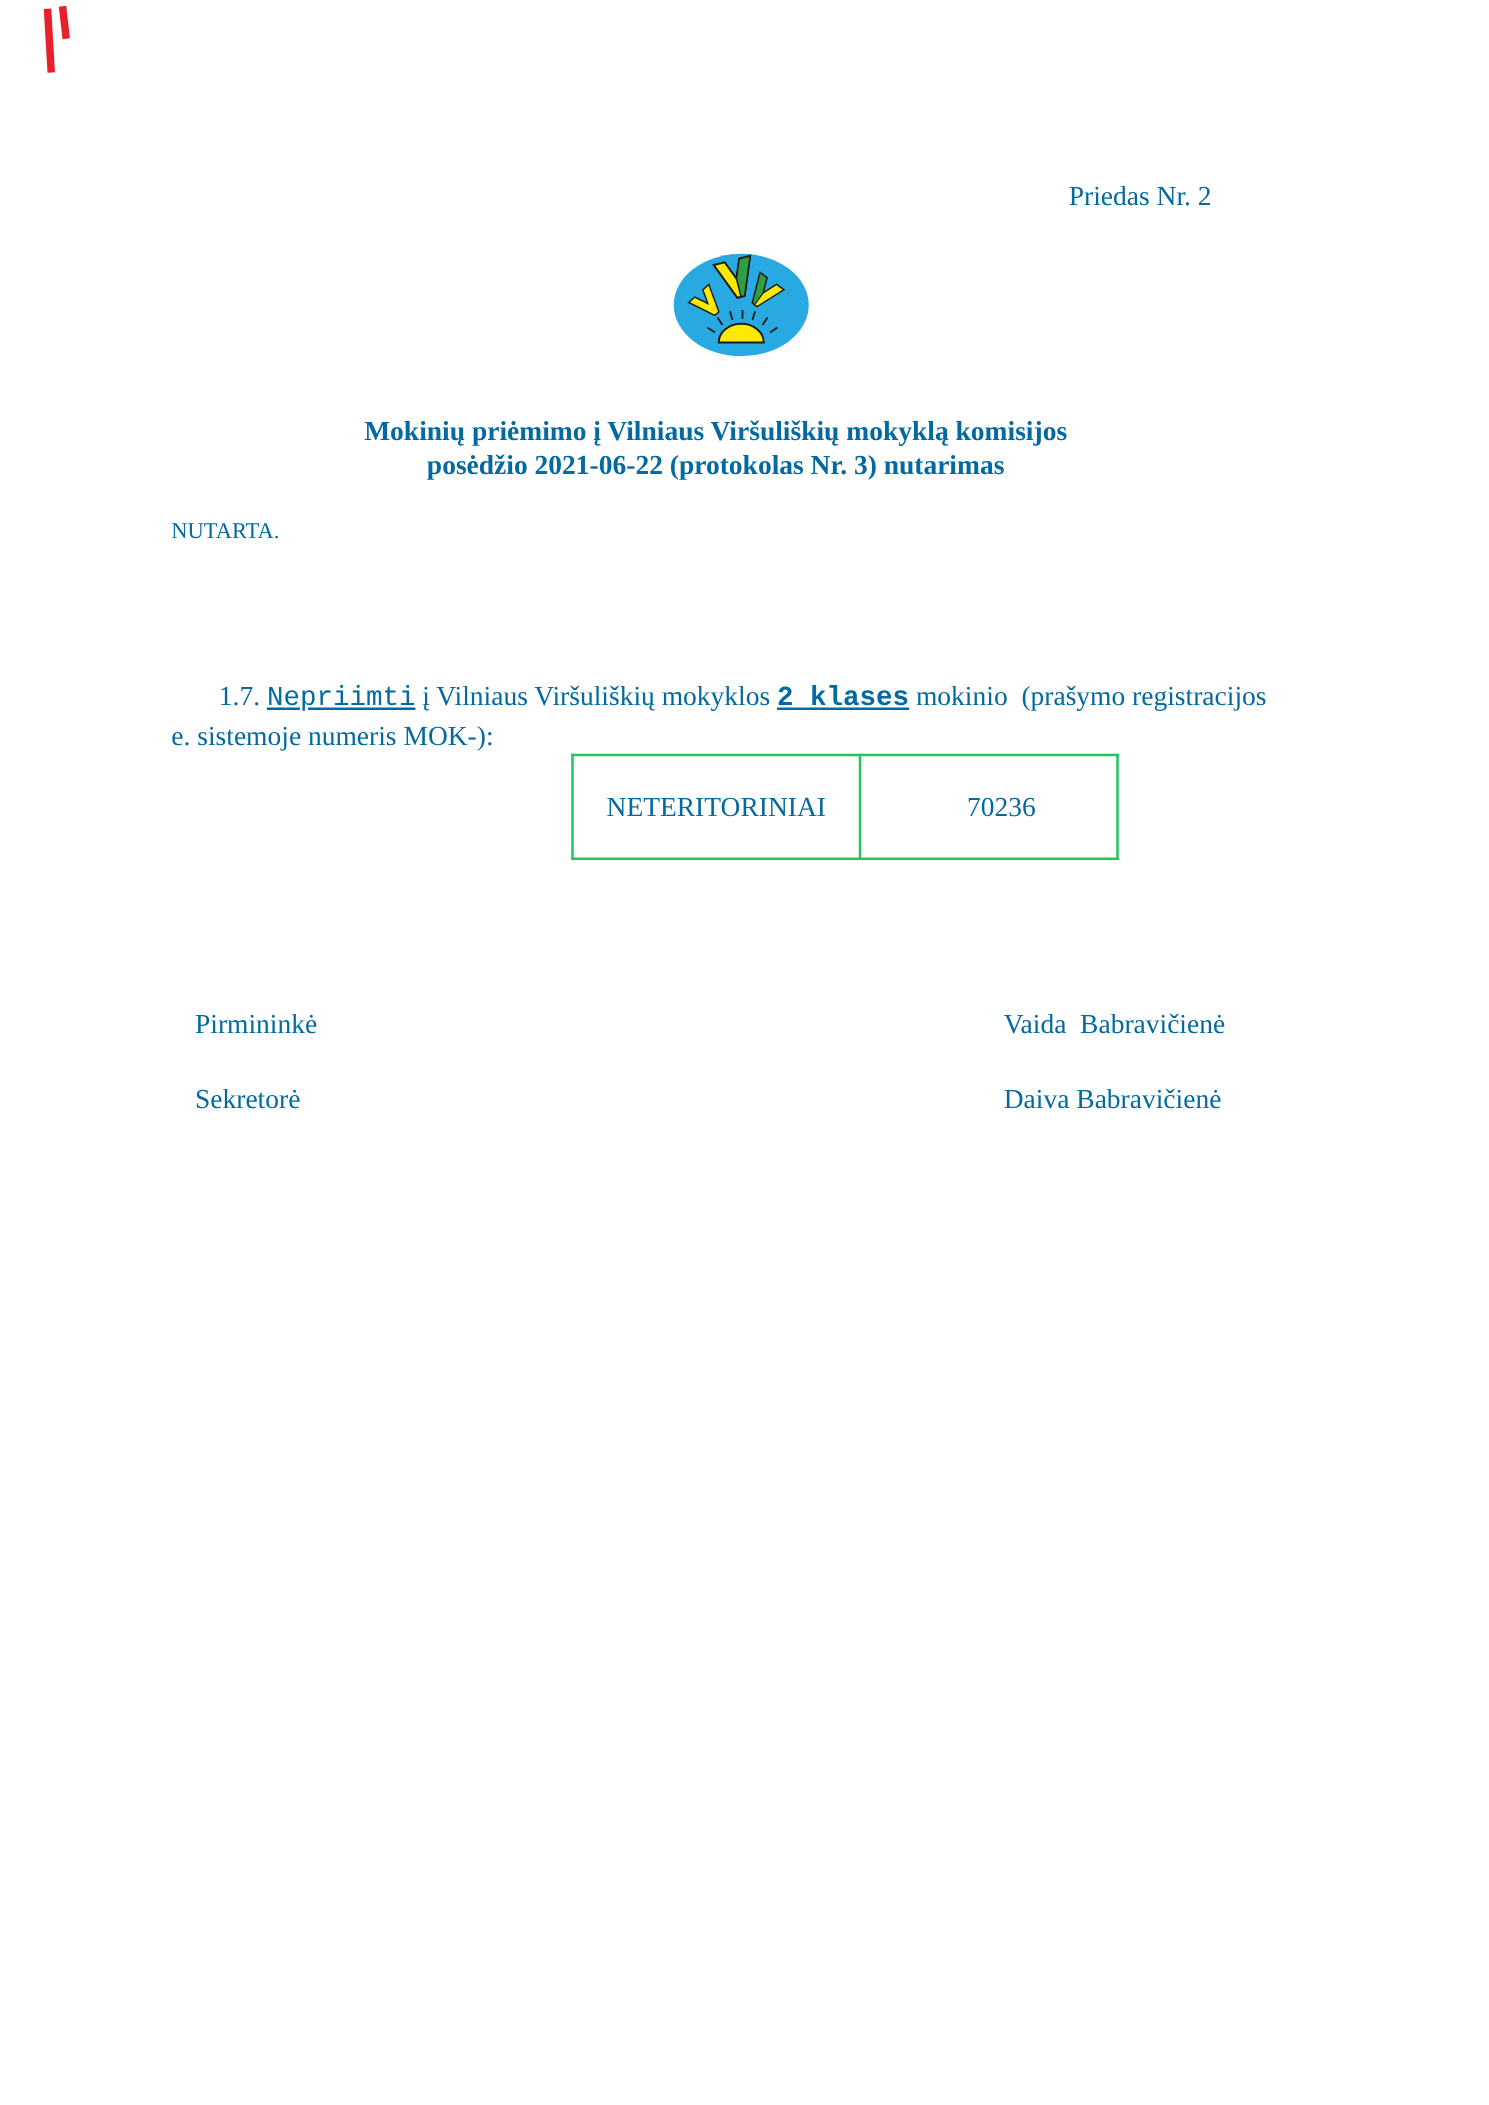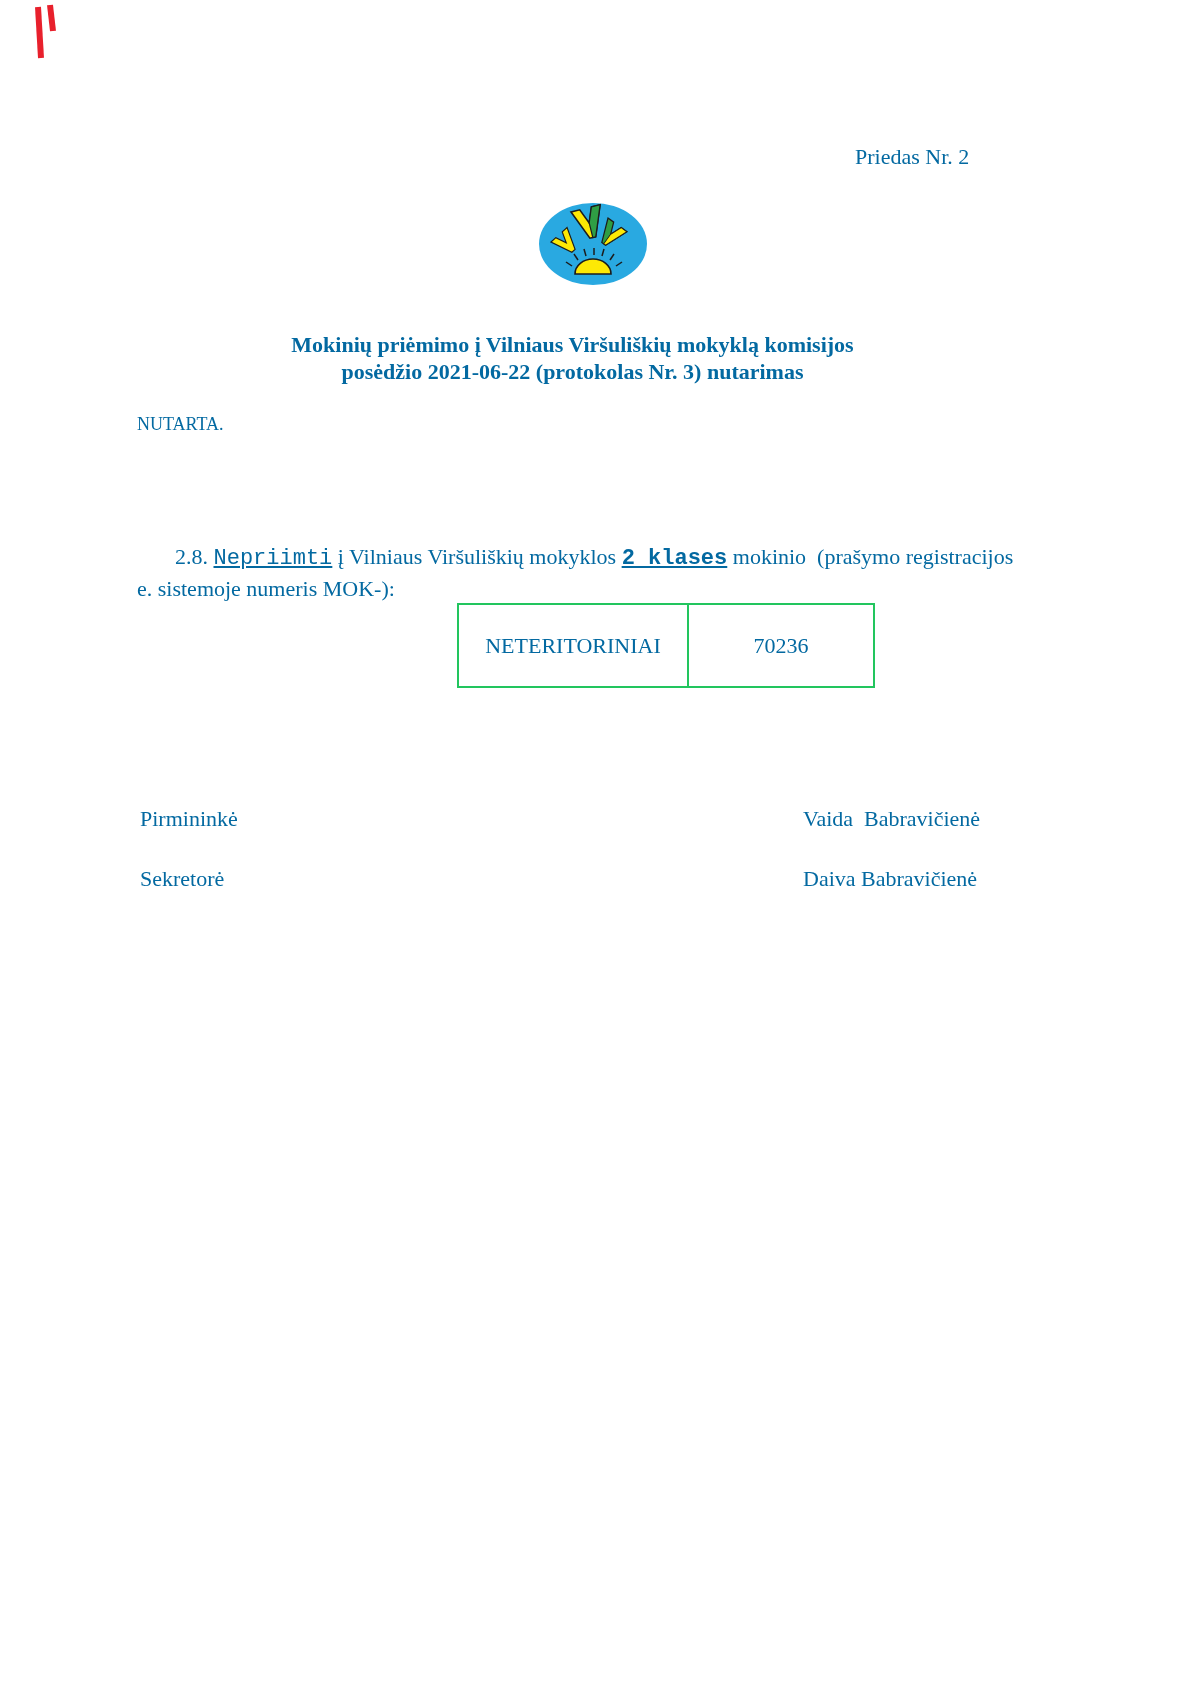--- a/index.html
+++ b/index.html
@@ -36,25 +36,25 @@
     width: 412px; height: 85px;
     border-collapse: collapse; table-layout: fixed;
     font-size: 22px;
   }
   .dtable td {
     border: 2px solid #22c55e;
     text-align: center; vertical-align: middle;
     padding: 0;
   }
   .dtable td.c1 { width: 228px; }
-  .dtable td.c2 { width: 184px; }
+  .dtable td.c2 { width: 184px; padding-left: 20px; }
   .sig { position: absolute; left: 0; width: 1191px; font-size: 22px; }
   .sig-1 { top: 806px; }
   .sig-2 { top: 866px; }
-  .sig .role { position: absolute; left: 140px; white-space: pre-wrap; text-align: center; }
+  .sig .role { position: absolute; left: 156px; white-space: pre-wrap; text-align: center; }
   .sig .name { position: absolute; left: 803px; white-space: pre-wrap; }
 </style>
 </head>
 <body>
 
 <div class="page">
 
   <svg class="pen-mark" width="30" height="60" viewBox="0 0 30 60">
     <path d="M8 4 L11 55" fill="none" stroke-width="6" stroke="#e8202c"></path>
     <path d="M20 2 L23 28" fill="none" stroke-width="6" stroke="#e8202c"></path>
@@ -95,21 +95,21 @@
 
   <div class="title-block">
     <div>Mokinių priėmimo į Vilniaus Viršuliškių mokyklą komisijos</div>
     <div>posėdžio 2021-06-22 (protokolas Nr. 3) nutarimas</div>
   </div>
 
   <div class="nutarta">NUTARTA.</div>
 
   <div class="decision">
     <div class="line1">
-      <span>2.8. </span><span class="ul">Nepriimti</span><span> į Vilniaus Viršuliškių mokyklos </span><span class="ul b">2 klases</span><span> mokinio  (prašymo registracijos</span>
+      <span>1.7. </span><span class="ul">Nepriimti</span><span> į Vilniaus Viršuliškių mokyklos </span><span class="ul b">2 klases</span><span> mokinio  (prašymo registracijos</span>
     </div>
     <div class="line2">e. sistemoje numeris MOK-):</div>
   </div>
 
   <table class="dtable">
     <tbody>
       <tr>
         <td class="c1">NETERITORINIAI</td>
         <td class="c2">70236</td>
       </tr>

